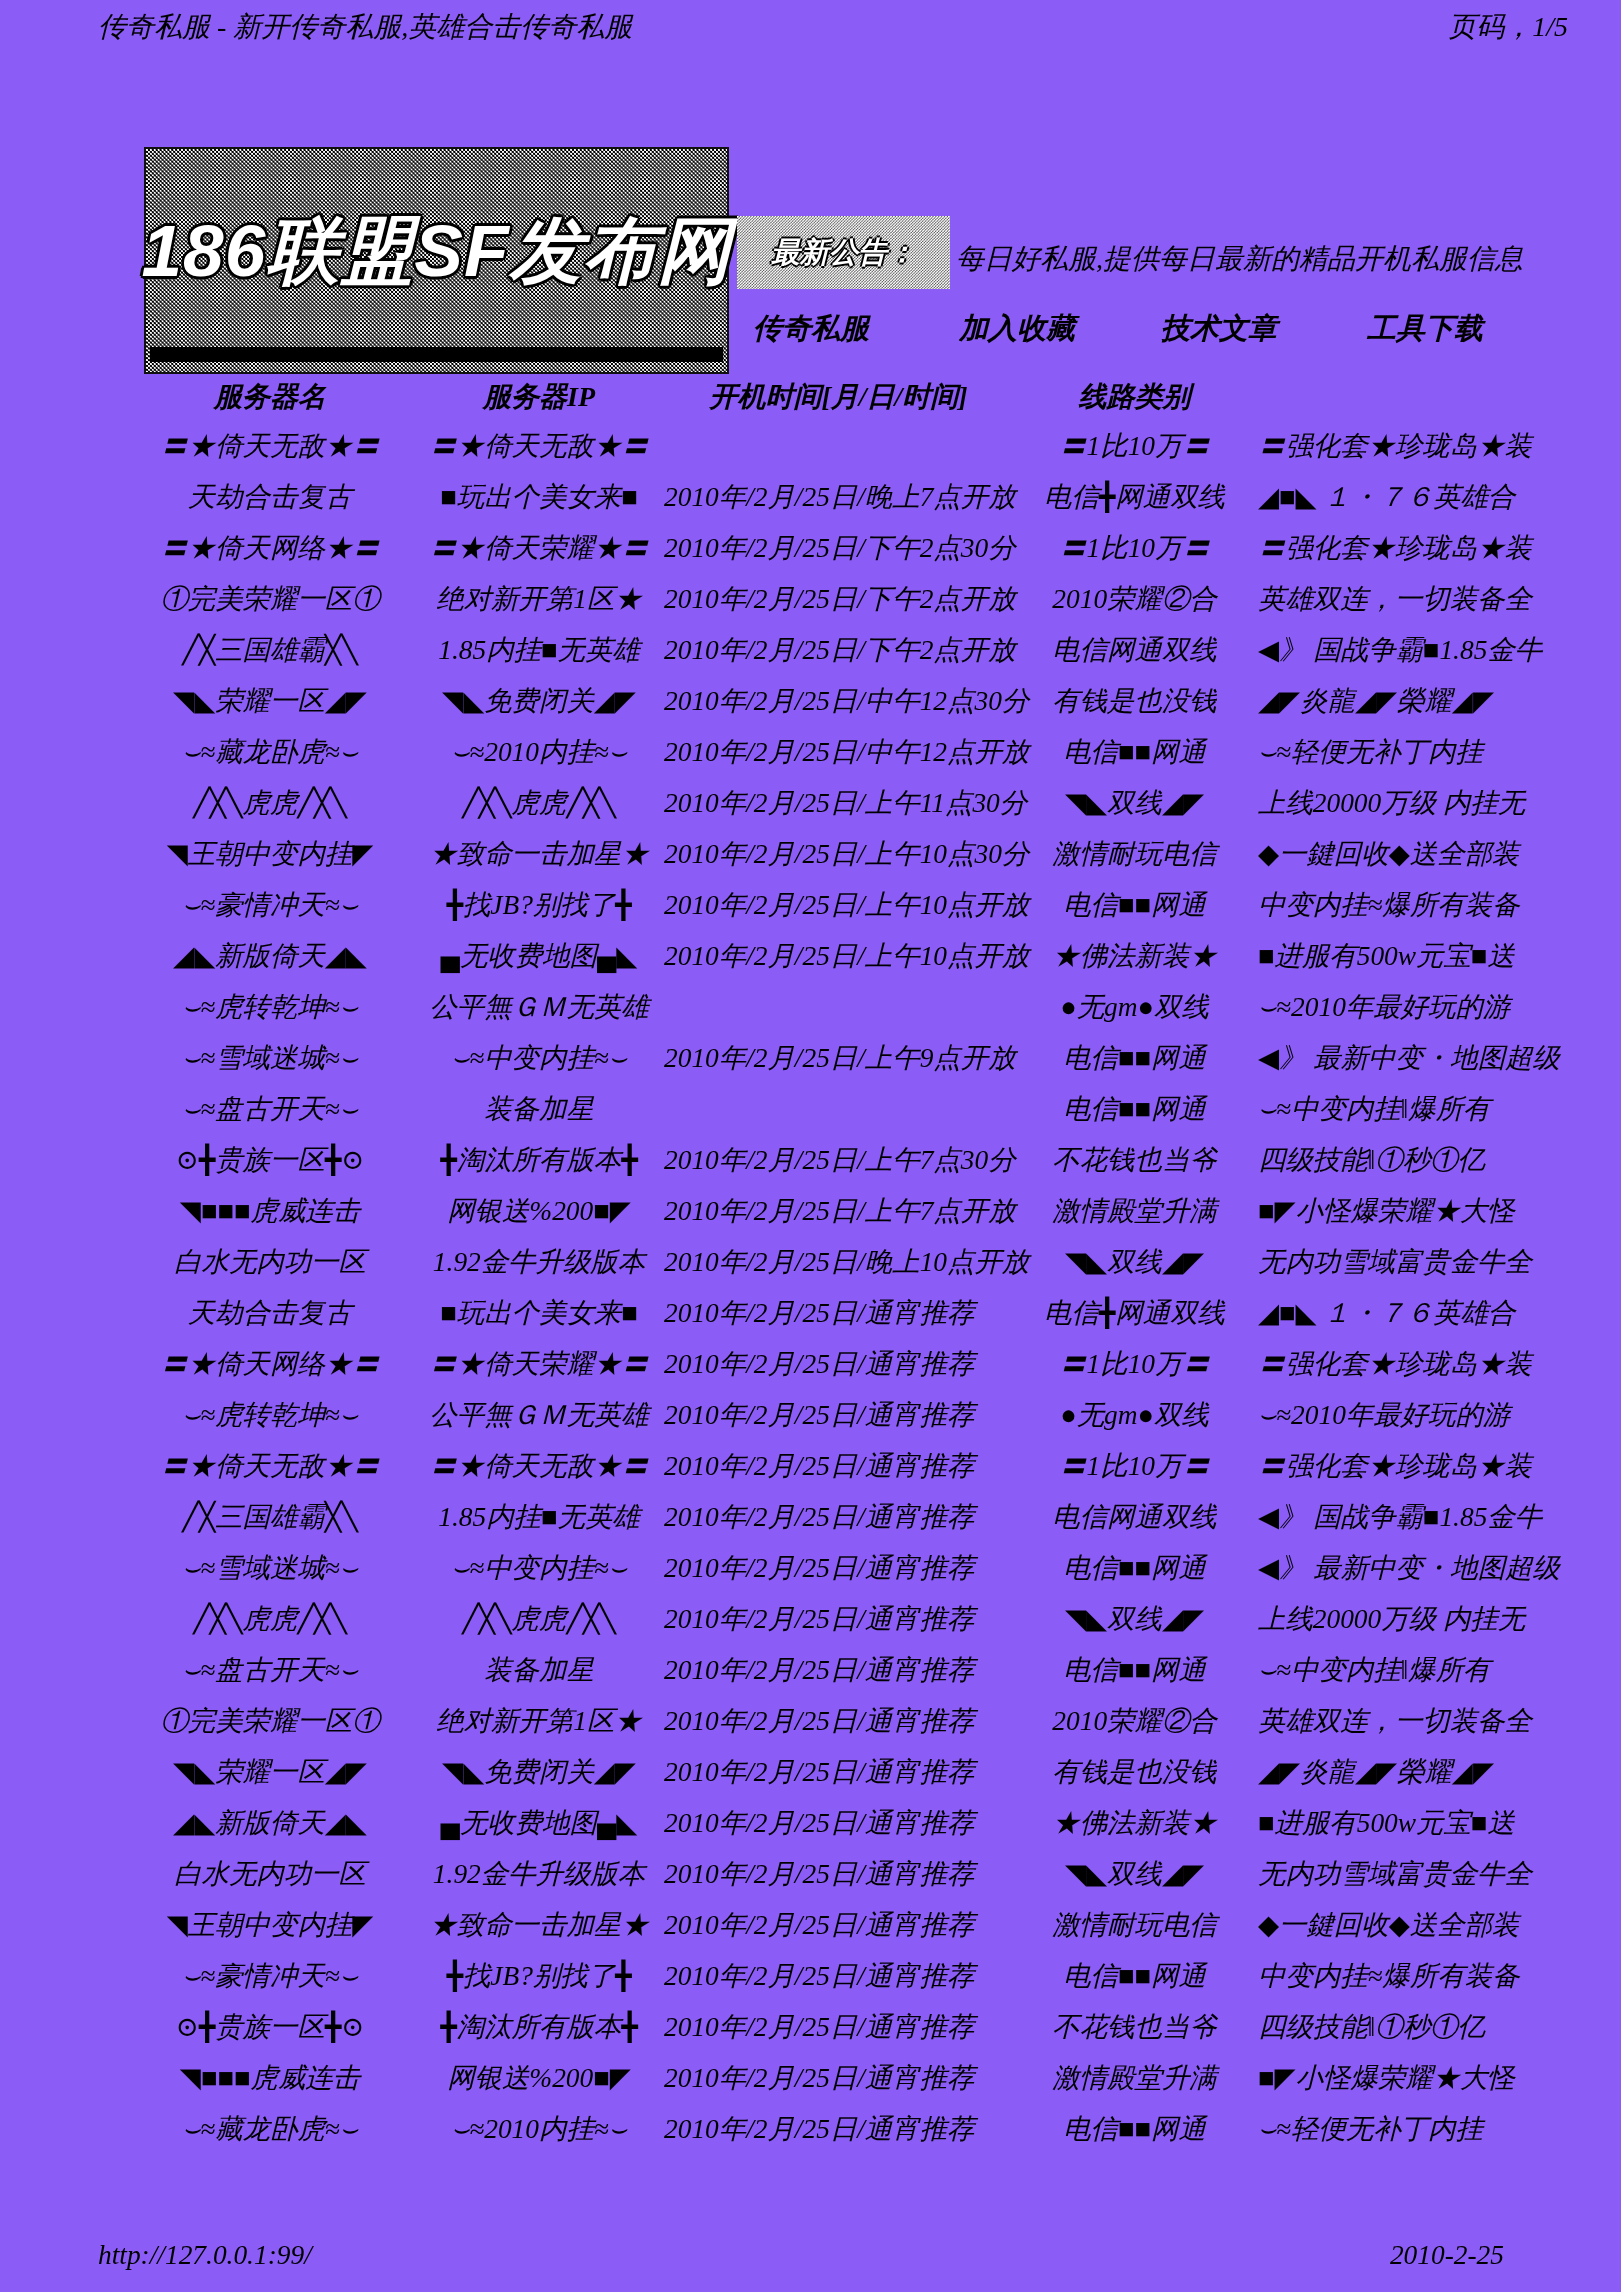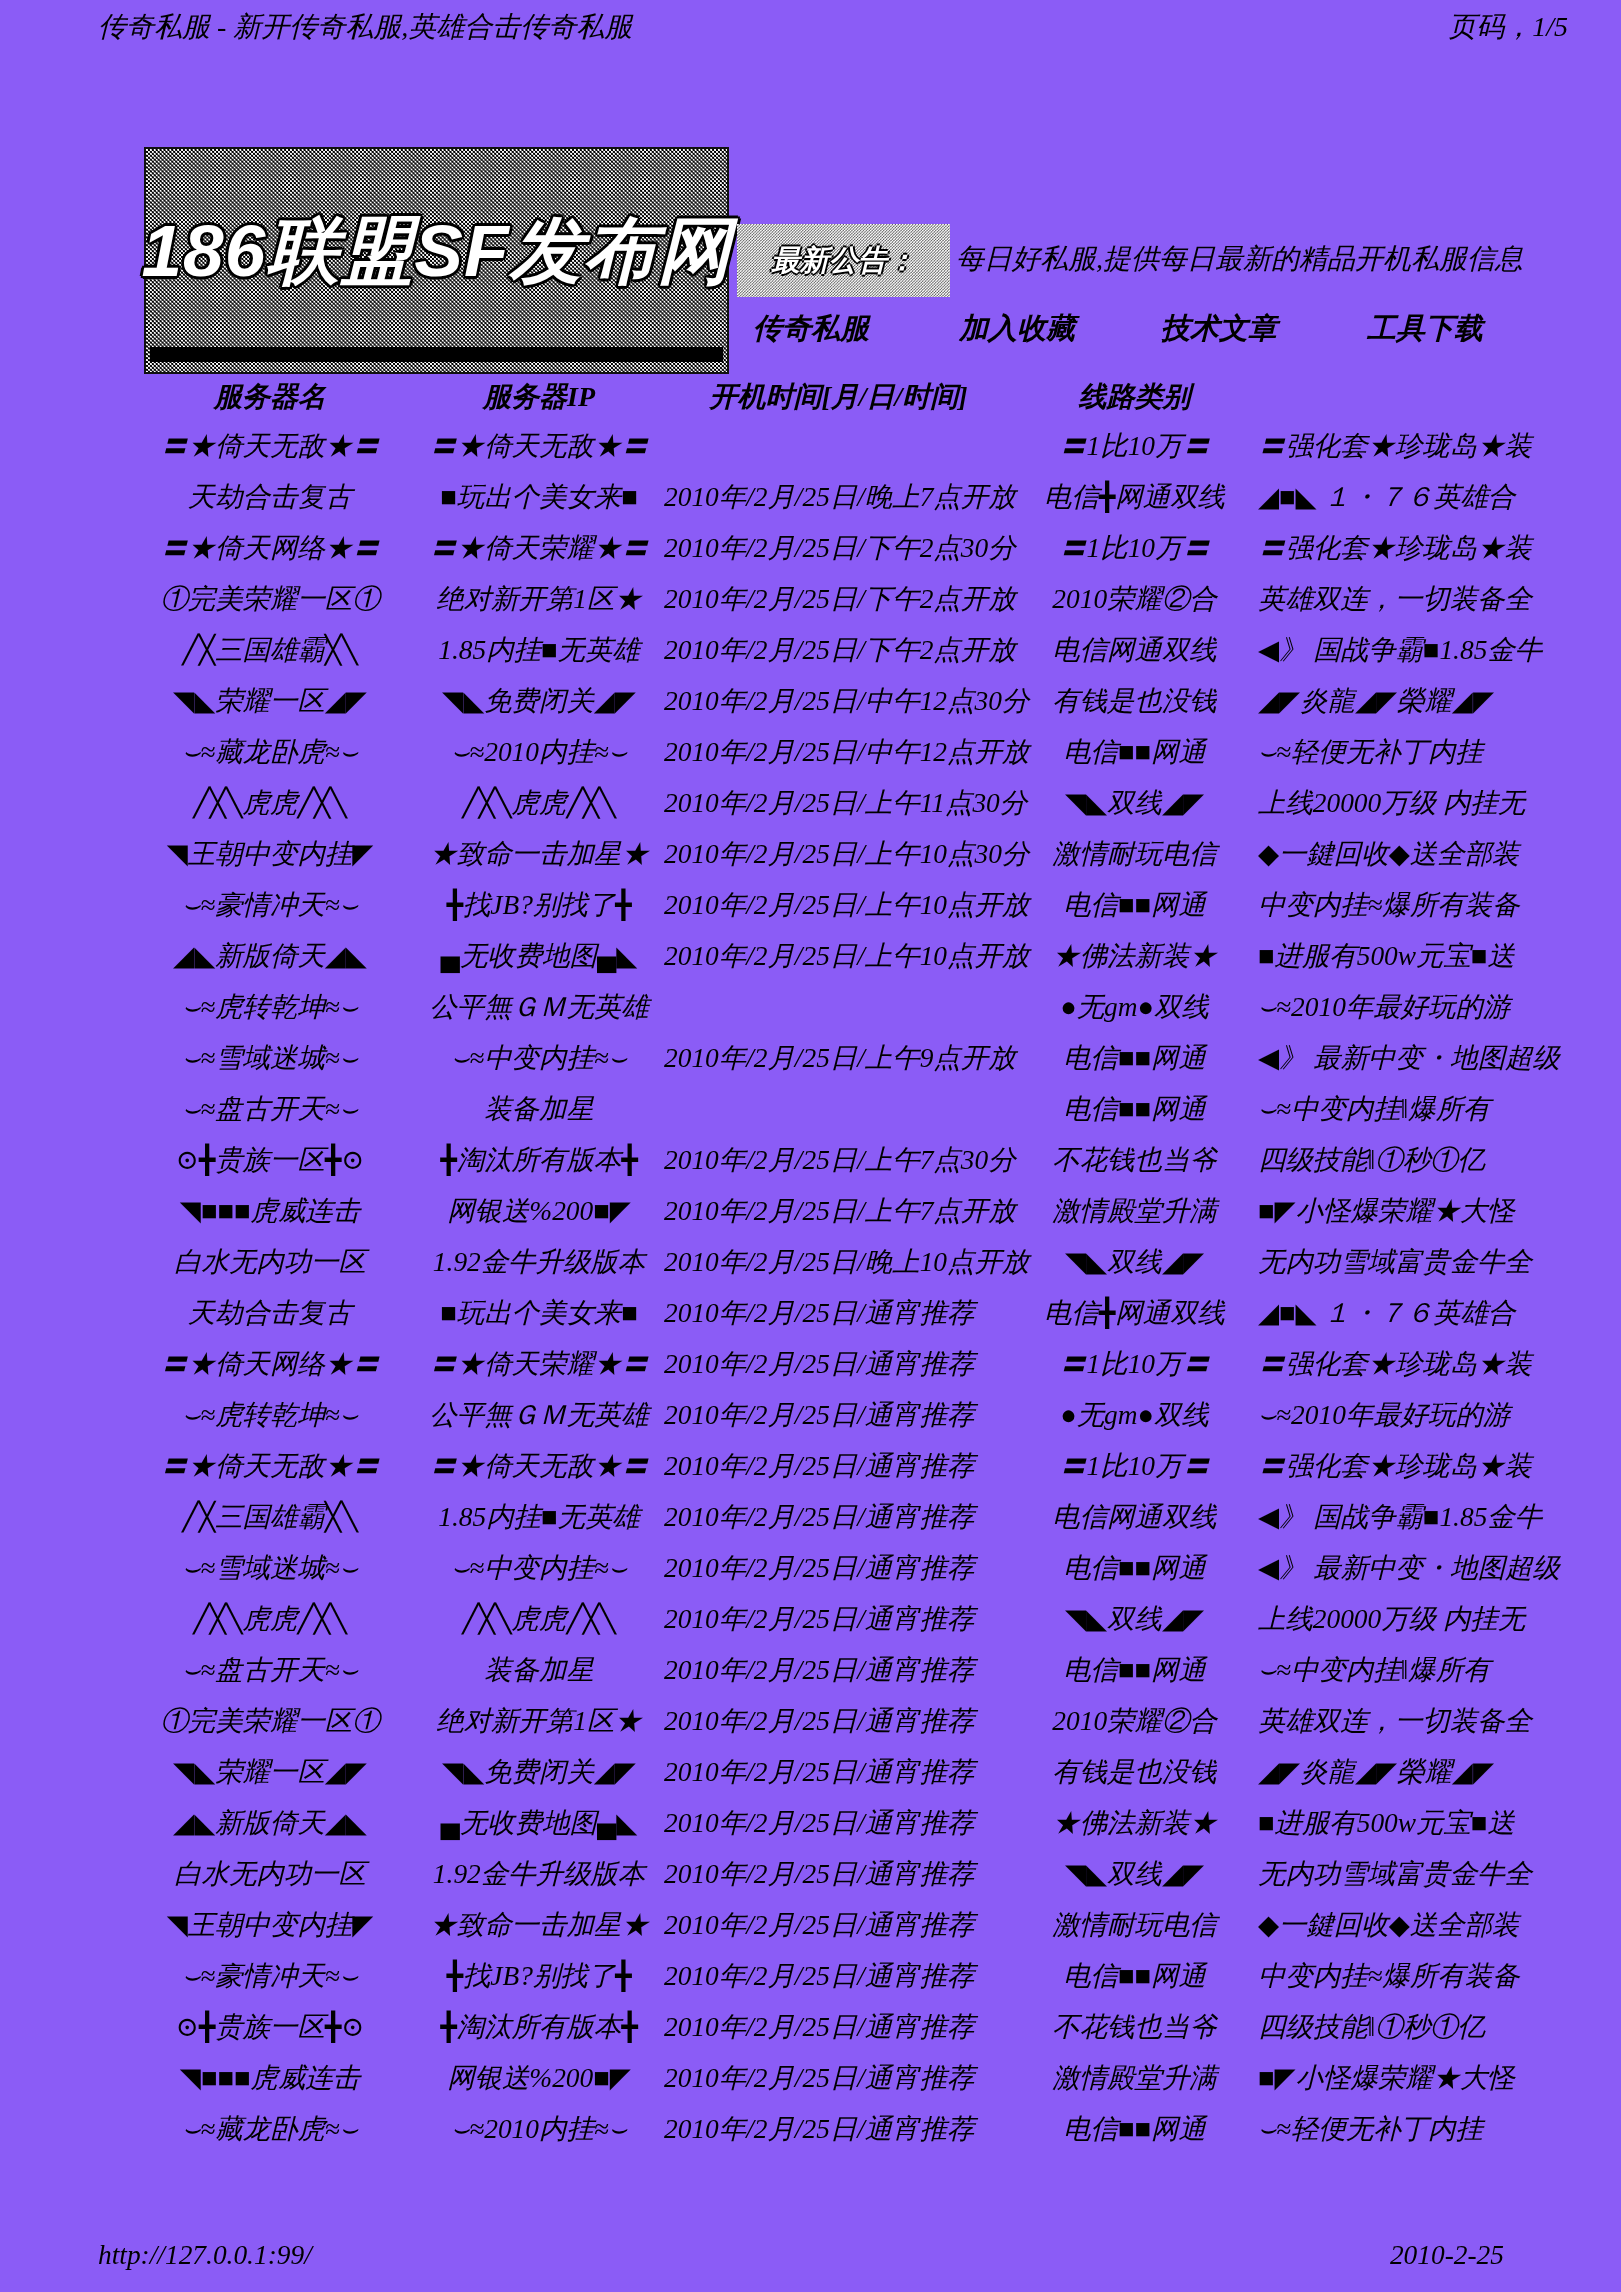--- a/index.html
+++ b/index.html
@@ -29,21 +29,21 @@
   .logo-text{
     font-family:"Liberation Sans","DejaVu Sans",sans-serif;
     font-weight:bold; font-size:73px; color:#fff; letter-spacing:1px;
     transform:translateY(-7.8px);
     text-shadow:-2.9px 0 #000,2.9px 0 #000,0 -2.9px #000,0 2.9px #000,
                 -2px -2px #000,2px 2px #000,-2px 2px #000,2px -2px #000;
   }
   .logo-strip{position:absolute; left:3.9px; right:3.9px; bottom:9.8px; height:15.7px; background:#000;}
   
   .notice-box{
-    left:737px; top:224px; width:213px; height:73px;
+    left:737px; top:216px; width:213px; height:73px;
     background-image:
       linear-gradient(45deg,#555 25%,transparent 25%,transparent 75%,#555 75%),
       linear-gradient(45deg,#555 25%,#fff 25%,#fff 75%,#555 75%);
     background-size:2.9px 2.9px; background-position:0 0,1.5px 1.5px;
     display:flex; align-items:center; justify-content:center;
   }
   .notice-label{
     font-size:29px; font-weight:bold; color:#fff;
     text-shadow:-2px 0 #000,2px 0 #000,0 -2px #000,0 2px #000;
   }

